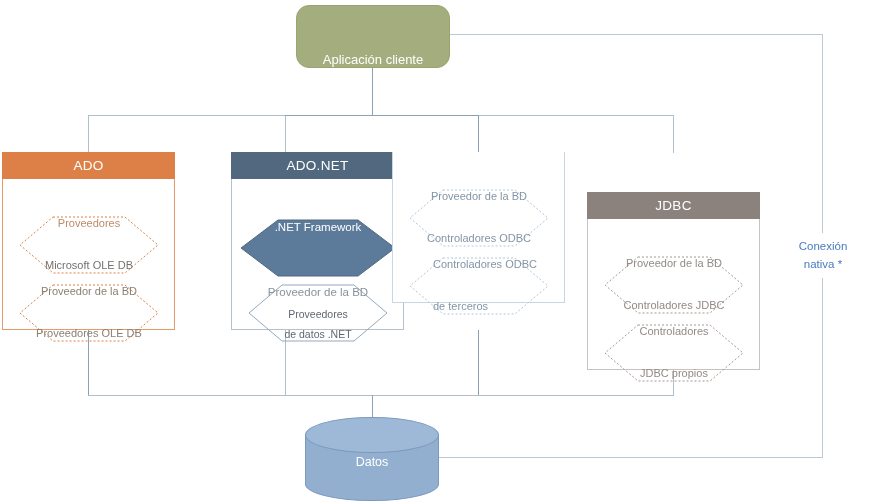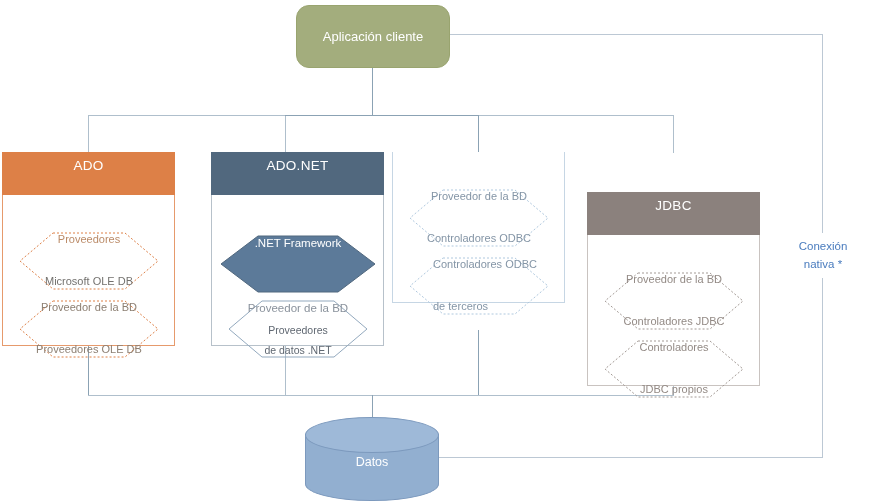--- a/index.html
+++ b/index.html
@@ -8,27 +8,27 @@
     font-family:"Liberation Sans", sans-serif;overflow:hidden;
   }
   
   .line{position:absolute;background:#AFBFCC;z-index:0;}
   .line.mid{background:#8BA2B4;}
   .line.light{background:#BCC8D4;}
   
   .client-box{
     position:absolute;left:296px;top:5px;width:152px;height:61px;
     background:#A3AD7D;border:1px solid #99A46F;border-radius:13px;
-    display:flex;align-items:center;justify-content:center;
+    display:flex;align-items:flex-end;justify-content:center;
     color:#ffffff;font-size:13px;z-index:1;
   }
   
   .column{position:absolute;top:152px;width:173px;height:178px;z-index:1;}
   .col-hd{
-    height:43px;line-height:27px;text-align:center;color:#ffffff;
+    height:27px;line-height:27px;text-align:center;color:#ffffff;
     font-size:13.5px;letter-spacing:.3px;
   }
   .col-bd{position:relative;height:150px;background:#ffffff;border:1px solid;border-top:none;}
   .c-ado    .col-hd{background:#DD8047;}
   .c-ado    .col-bd{border-color:#E69A6C;}
   .c-adonet .col-hd{background:#51687E;}
   .c-adonet .col-bd{border-color:#B7C1CA;}
   .c-odbc   .col-hd{background:#A9C0D8;}
   .c-odbc   .col-bd{border-color:#C6D6E4;}
   .c-jdbc   .col-hd{background:#8B817D;}
@@ -119,21 +119,21 @@
           <polygon points="34,1 106,1 139,29 106,57 34,57 1,29" fill="none" stroke="#DD8047" stroke-width="1" stroke-dasharray="2,2"></polygon>
         </svg>
         <div class="hex-text">
           <div class="t1">Proveedor de la BD</div>
           <div class="t2">Proveedores OLE DB</div>
         </div>
       </div>
     </div>
   </div>
 
-  <div class="column c-adonet" style="left:186px;padding-left:25px;">
+  <div class="column c-adonet" style="left:206px;padding-left:25px;">
     <div class="col-hd">ADO.NET</div>
     <div class="col-bd">
       <div class="hex hex-filled">
         <svg width="156" height="58" viewBox="0 0 156 58">
           <polygon points="38,1 118,1 155,29 118,57 38,57 1,29" fill="#5C7A99" stroke="#51687E" stroke-width="1"></polygon>
         </svg>
         <div class="hex-text">
           <div class="t1">.NET Framework</div>
         </div>
       </div>

